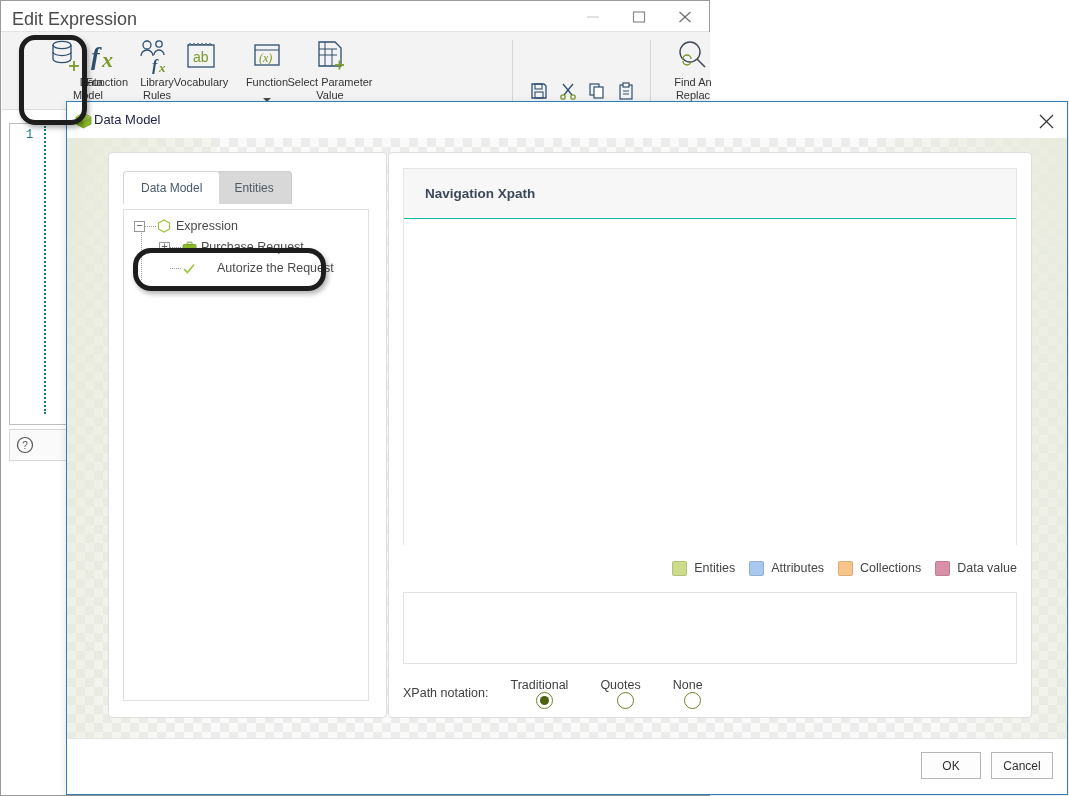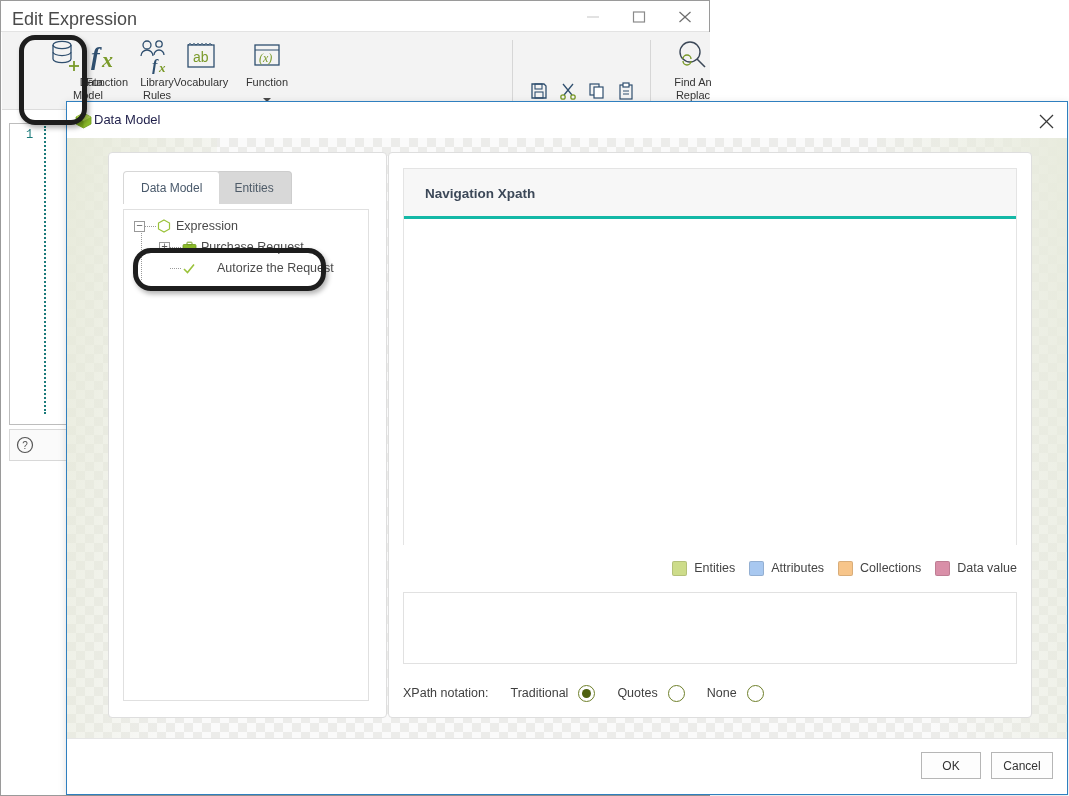--- a/index.html
+++ b/index.html
@@ -245,21 +245,21 @@
     left: 14px; top: 15px;
     width: 614px; height: 377px;
     background: #ffffff;
     border: 1px solid #e4e4e4;
     box-sizing: border-box;
   }
   #xpath-box-head {
     position: absolute; left:0; top:0;
     width: 100%; height: 50px;
     background: #f7f7f7;
-    border-bottom: 3px solid #14b8a6;
+    border-bottom: 1px solid #14b8a6;
     box-sizing: border-box;
   }
   #xpath-title {
     position: absolute; left: 21px; top: 17px;
     font-size: 13.5px; font-weight: bold; color: #3c4858;
   }
   #xpath-canvas {
     position: absolute; left: 0; top: 50px;
     width: 100%; height: 326px;
     background: #ffffff;
@@ -295,21 +295,21 @@
     color: #333;
   }
   #notation-row {
     position: absolute;
     left: 14px; top: 528px;
     height: 24px;
     display: flex; align-items: center;
     font-size: 12.5px; color: #3f3f3f;
   }
   #notation-label { margin-right: 22px; }
-  .radio-opt { display: flex; align-items: center; margin-right: 22px; cursor: default; }
+  .radio-opt { display: flex; align-items: center; margin-right: 22px; cursor: default; flex-direction: column; }
   .radio-opt .rlabel { margin-right: 10px; color: #3f3f3f; }
   .radio-ring {
     width: 17px; height: 17px;
     border-radius: 50%;
     border: 1.6px solid #6e7f2a;
     background: #ffffff;
     display: flex; align-items: center; justify-content: center;
     box-sizing: border-box;
   }
   .radio-dot { width: 9px; height: 9px; border-radius: 50%; background: #4e6110; }
@@ -442,20 +442,35 @@
           <rect x="5" y="6" width="24" height="20" fill="none" stroke="#2f4f6f" stroke-width="1.3"></rect>
           <line x1="5" y1="11" x2="29" y2="11" stroke="#2f4f6f" stroke-width="1"></line>
           <text x="9" y="23" font-family="Liberation Serif, serif" font-style="italic" font-size="12" fill="#7a9a2a">(x)</text>
         </svg>
       </div>
       <div class="rb-label">Function</div>
       <div class="rb-label"></div>
       <div style="position:absolute;left:35px;top:62px;width:0;height:0;border-left:4px solid transparent;border-right:4px solid transparent;border-top:4px solid #4a4a4a;"></div>
     </div>
 
+    <div class="rb-item" style="left:282px;width:92px;">
+      <div class="rb-icon">
+        <svg width="34" height="36" viewBox="0 0 34 36">
+          <path d="M6 4 h16 l6 6 v18 H6 Z" fill="none" stroke="#2f4f6f" stroke-width="1.3"></path>
+          <line x1="6" y1="11" x2="24" y2="11" stroke="#2f4f6f" stroke-width="1"></line>
+          <line x1="6" y1="17" x2="24" y2="17" stroke="#2f4f6f" stroke-width="1"></line>
+          <line x1="12" y1="4" x2="12" y2="28" stroke="#2f4f6f" stroke-width="1"></line>
+          <line x1="19" y1="11" x2="19" y2="28" stroke="#2f4f6f" stroke-width="1"></line>
+          <line x1="22" y1="27" x2="31" y2="27" stroke="#7a9a2a" stroke-width="1.8"></line>
+          <line x1="26.5" y1="22.5" x2="26.5" y2="31.5" stroke="#7a9a2a" stroke-width="1.8"></line>
+        </svg>
+      </div>
+      <div class="rb-label">Select Parameter</div>
+      <div class="rb-label">Value</div>
+    </div>
 
 
     <div class="rb-sep" style="left:510px;"></div>
 
     <div class="sm-icon" style="left:524px; top:46px;">
       <svg width="18" height="18" viewBox="0 0 18 18">
         <path d="M2 2 h12 l2 2 v12 H2 Z" fill="none" stroke="#2f4f6f" stroke-width="1.3"></path>
         <rect x="5" y="2" width="7" height="5" fill="none" stroke="#2f4f6f" stroke-width="1.1"></rect>
         <rect x="5" y="10" width="8" height="6" fill="none" stroke="#2f4f6f" stroke-width="1.1"></rect>
       </svg>

